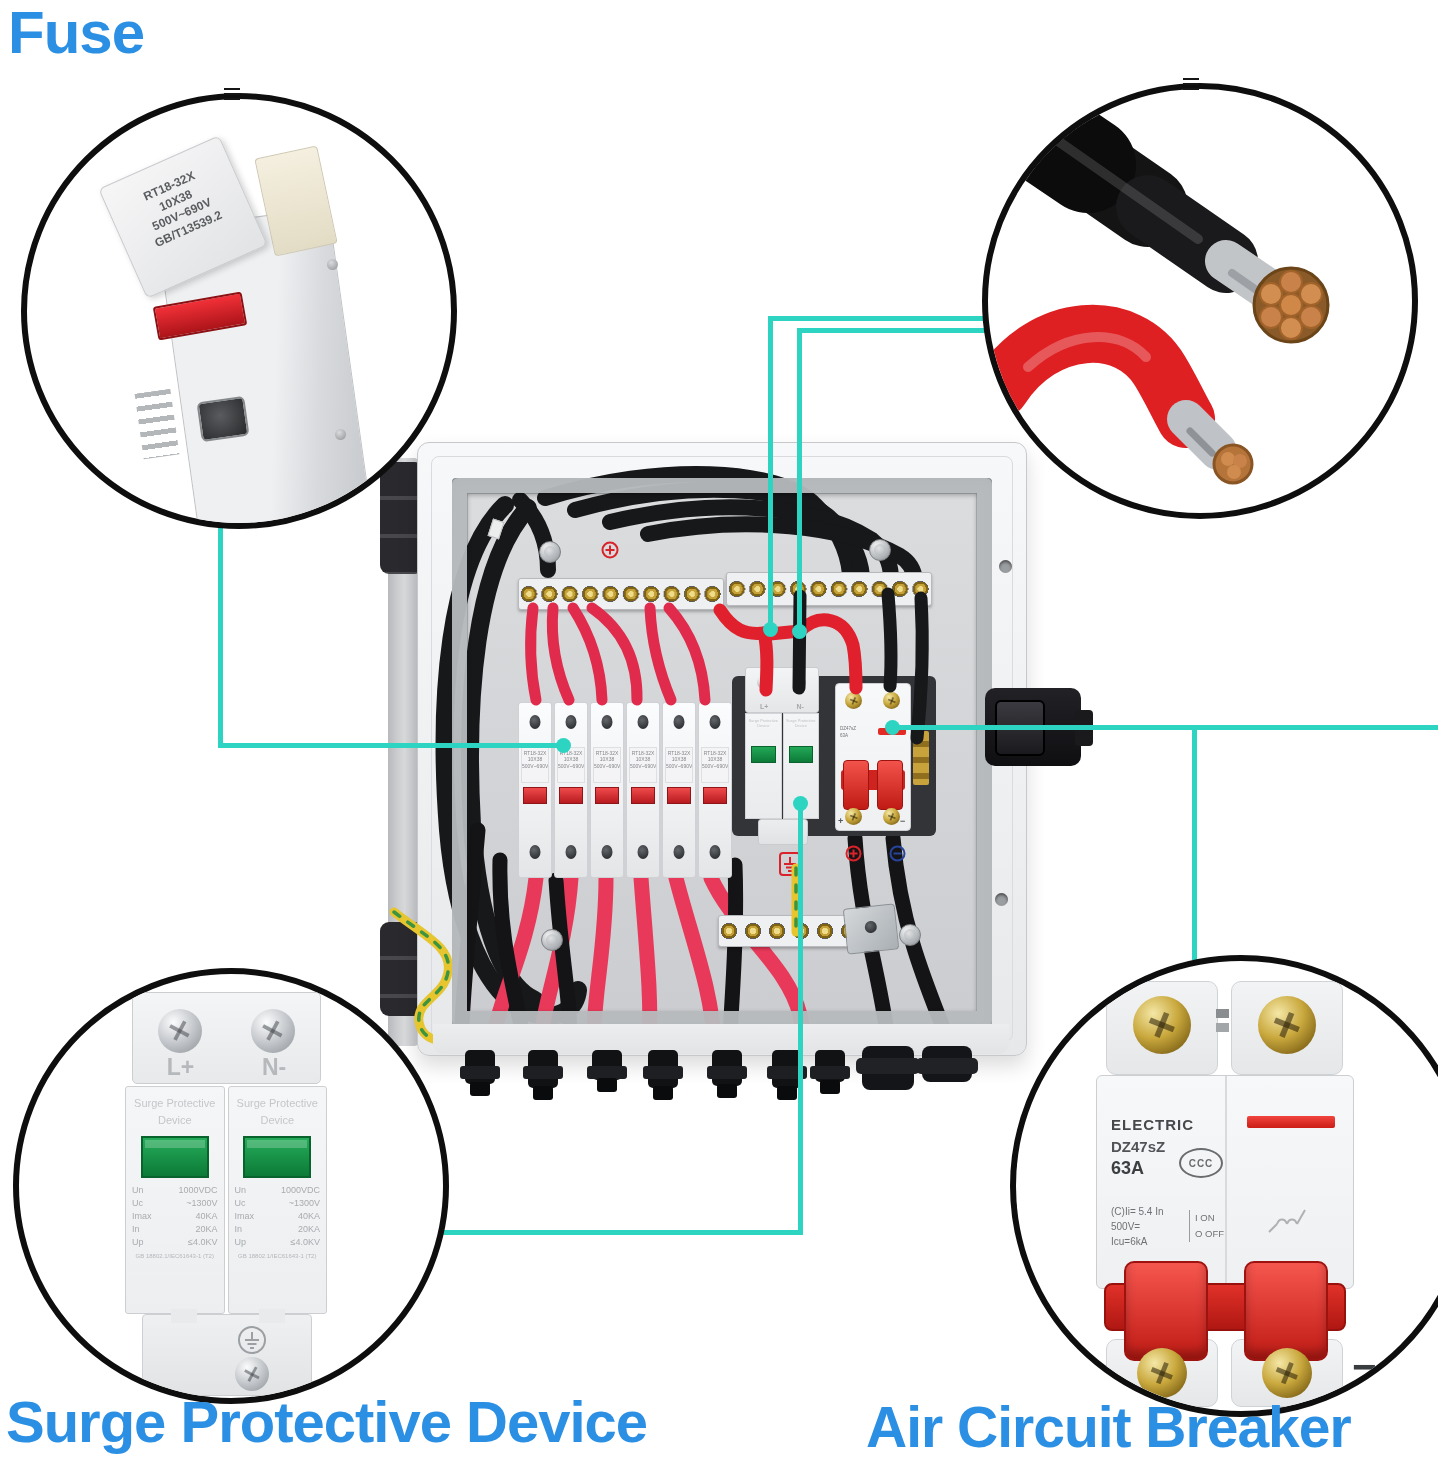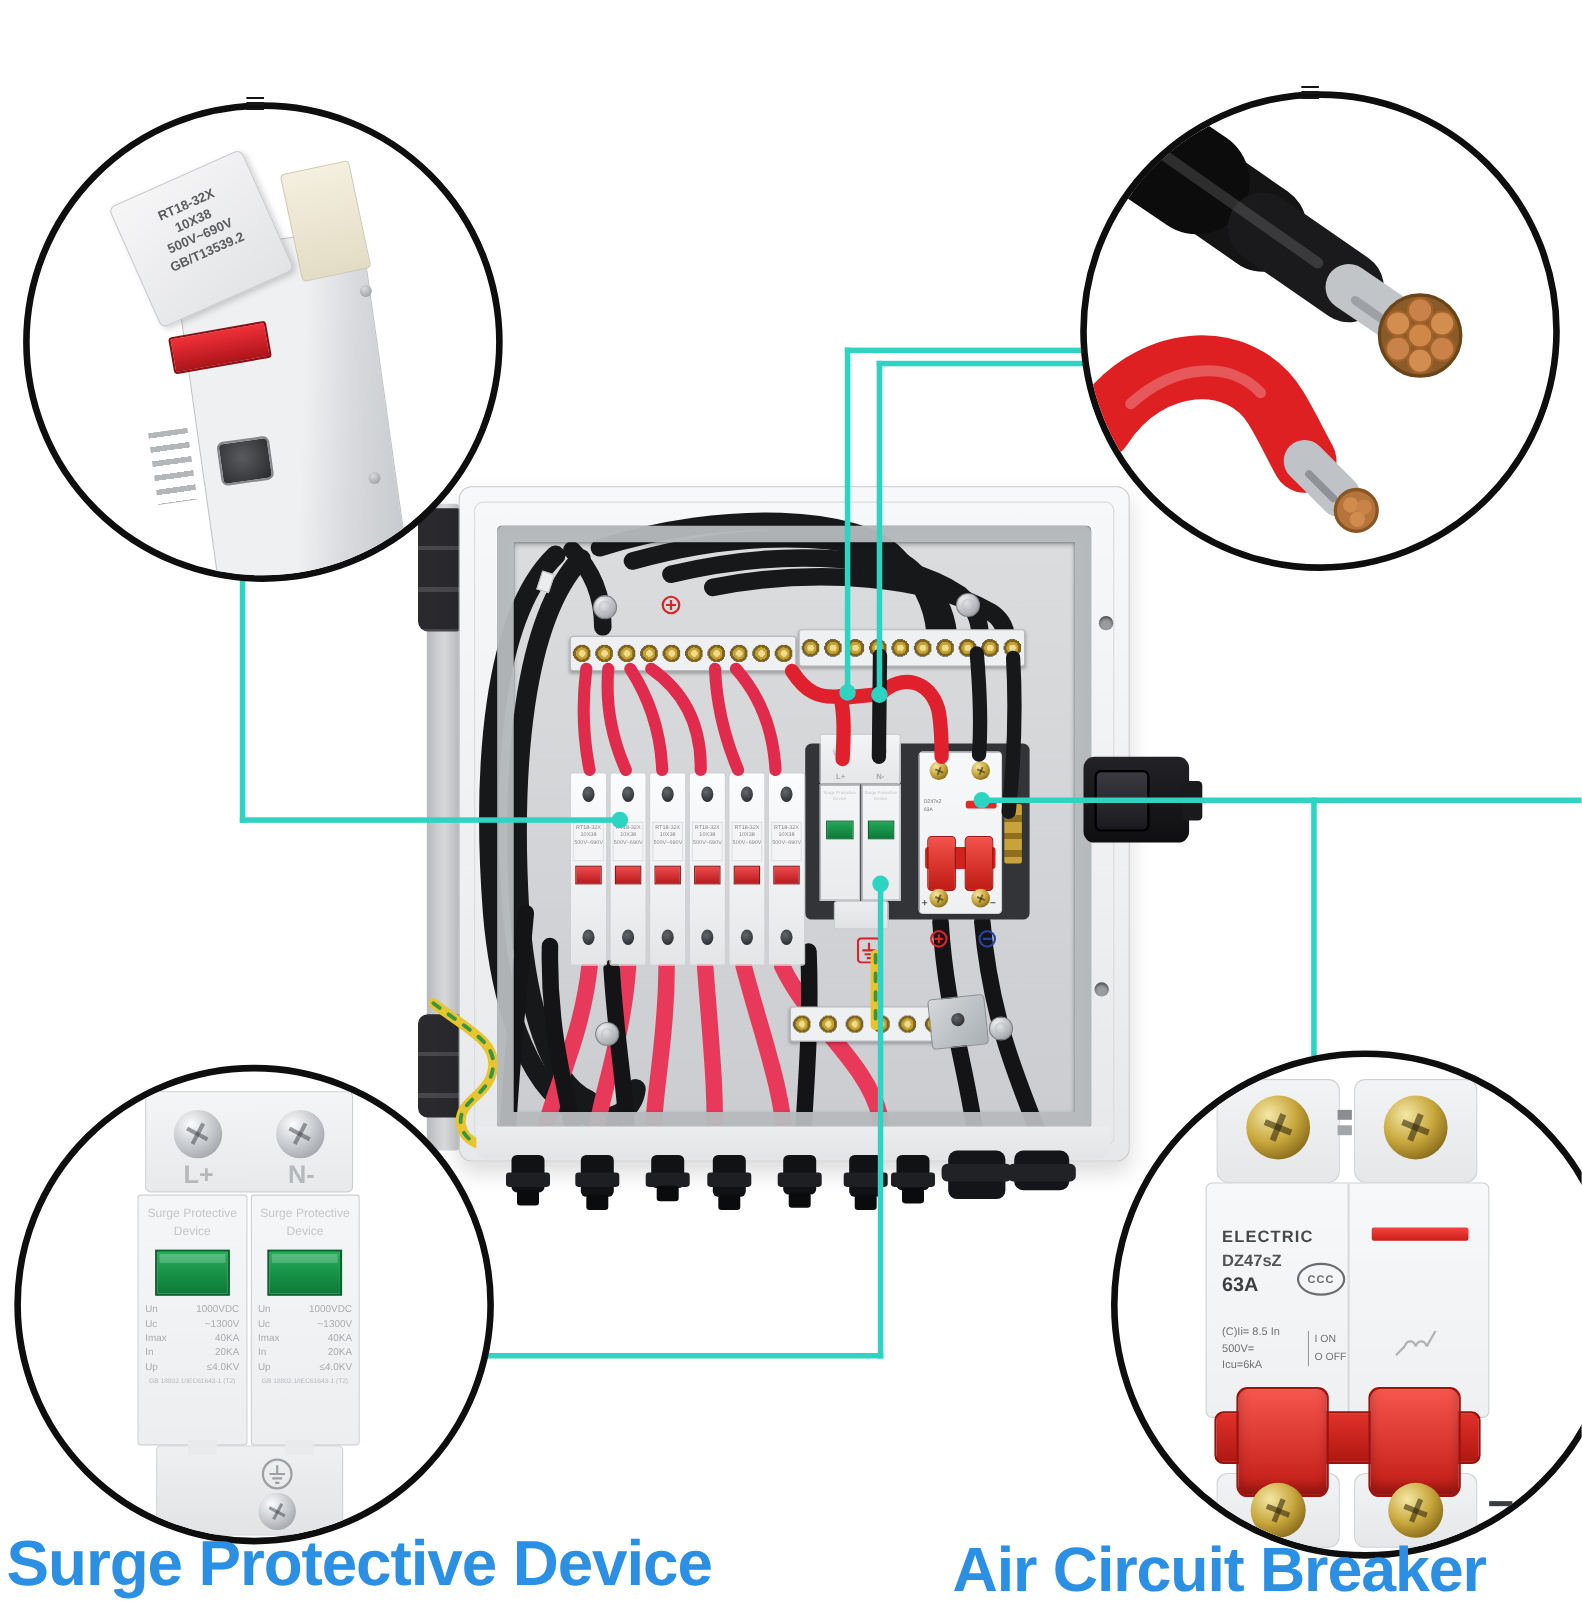--- a/index.html
+++ b/index.html
@@ -214,20 +214,21 @@
   .wR{stroke:#e0202c;stroke-width:13;fill:none;stroke-linecap:round;}
   .wb{stroke:var(--wire-pink);stroke-width:15;fill:none;stroke-linecap:round;}
   .wy{stroke:#e6c52f;stroke-width:9;fill:none;stroke-linecap:round;}
   .wg{stroke:#3c9440;stroke-width:3.5;fill:none;stroke-linecap:round;stroke-dasharray:7 10;}
 </style>
 </head>
 <body>
 
 <div class="scene">
 
+  <div class="cap cap-fuse">Fuse</div>
   <div class="cap cap-spd">Surge Protective Device</div>
   <div class="cap cap-acb">Air Circuit Breaker</div>
 
   <div class="abs hinge-strip"></div>
   <div class="abs hinge hg1"></div>
   <div class="abs hinge hg2"></div>
   <div class="abs box-outer"></div>
   <div class="abs flange-hole" style="left:999px;top:560px;"></div>
   <div class="abs flange-hole" style="left:995px;top:893px;"></div>
   <div class="abs recess"></div>
@@ -581,21 +582,21 @@
     </div>
     <div class="bd" style="left:200px;top:48px;width:13px;height:9px;background:#8a8d90;"></div>
     <div class="bd" style="left:200px;top:62px;width:13px;height:9px;background:#a3a6a9;"></div>
     <div class="bd bd-body">
       <div class="bd-div"></div>
       <div class="bd-brand">ELECTRIC</div>
       <div class="bd-model">DZ47sZ</div>
       <div class="bd-rating">63A</div>
       <div class="bd-ccc">CCC</div>
       <div class="bd-specs">
-        <div>(C)Ii= 8.5 In</div>
+        <div>(C)Ii= 5.4 In</div>
         <div>500V=</div>
         <div>Icu=6kA</div>
       </div>
       <div class="bd-onoff">
         <div>I ON</div>
         <div>O OFF</div>
       </div>
       <div class="bd-strip"></div>
       <svg class="bd-arc" width="44" height="34">
         <path d="M4 28 L12 20 M12 20 C14 14 20 14 22 20 M22 20 C24 14 30 14 32 20 M32 20 L40 6" stroke="#7a7d80" stroke-width="2" fill="none"></path>

